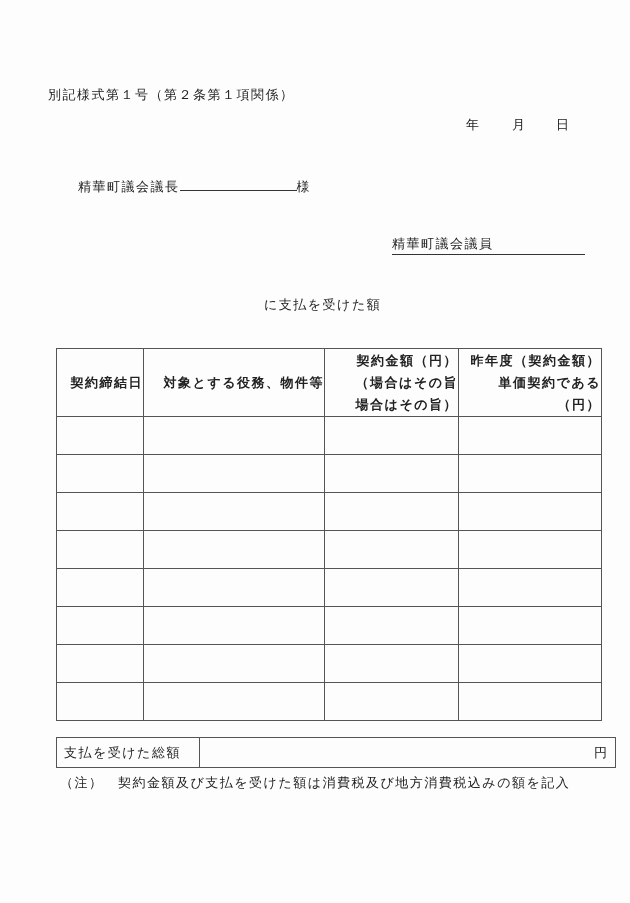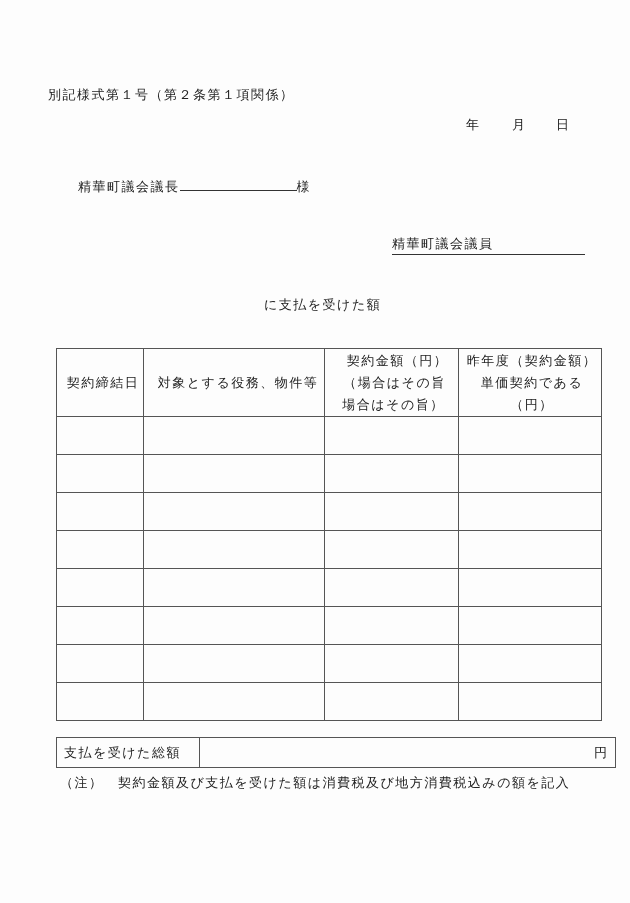--- a/index.html
+++ b/index.html
@@ -12,21 +12,21 @@
   .t13 { font-size: 13px; letter-spacing: 1.5px; }
   .uline { display: inline-block; border-bottom: 1px solid #333; vertical-align: baseline; }
   table.report {
     position: absolute; left: 56px; top: 348px; width: 545px;
     border-collapse: collapse; table-layout: fixed;
   }
   table.report td, table.report th {
     border: 1px solid #555; padding: 0; font-weight: normal;
     font-size: 13px; letter-spacing: 1.5px; line-height: 22px;
   }
-  table.report th { height: 66px; text-align: center; vertical-align: middle; padding-left: 6px; }
+  table.report th { height: 66px; text-align: right; vertical-align: middle; padding-left: 6px; font-weight: bold; }
   table.report th.multi { vertical-align: top; padding-top: 1px; }
   table.report td { height: 37px; }
   .total {
     position: absolute; left: 56px; top: 737px; width: 560px; height: 31px;
     border: 1px solid #555; box-sizing: border-box; display: flex;
   }
   .total .lbl { width: 135px; border-right: 1px solid #555; padding-left: 7px; line-height: 29px; font-size: 13px; letter-spacing: 1.5px; }
   .total .val { flex: 1; text-align: right; padding-right: 8px; line-height: 29px; font-size: 13px; }
 </style>
 </head>

